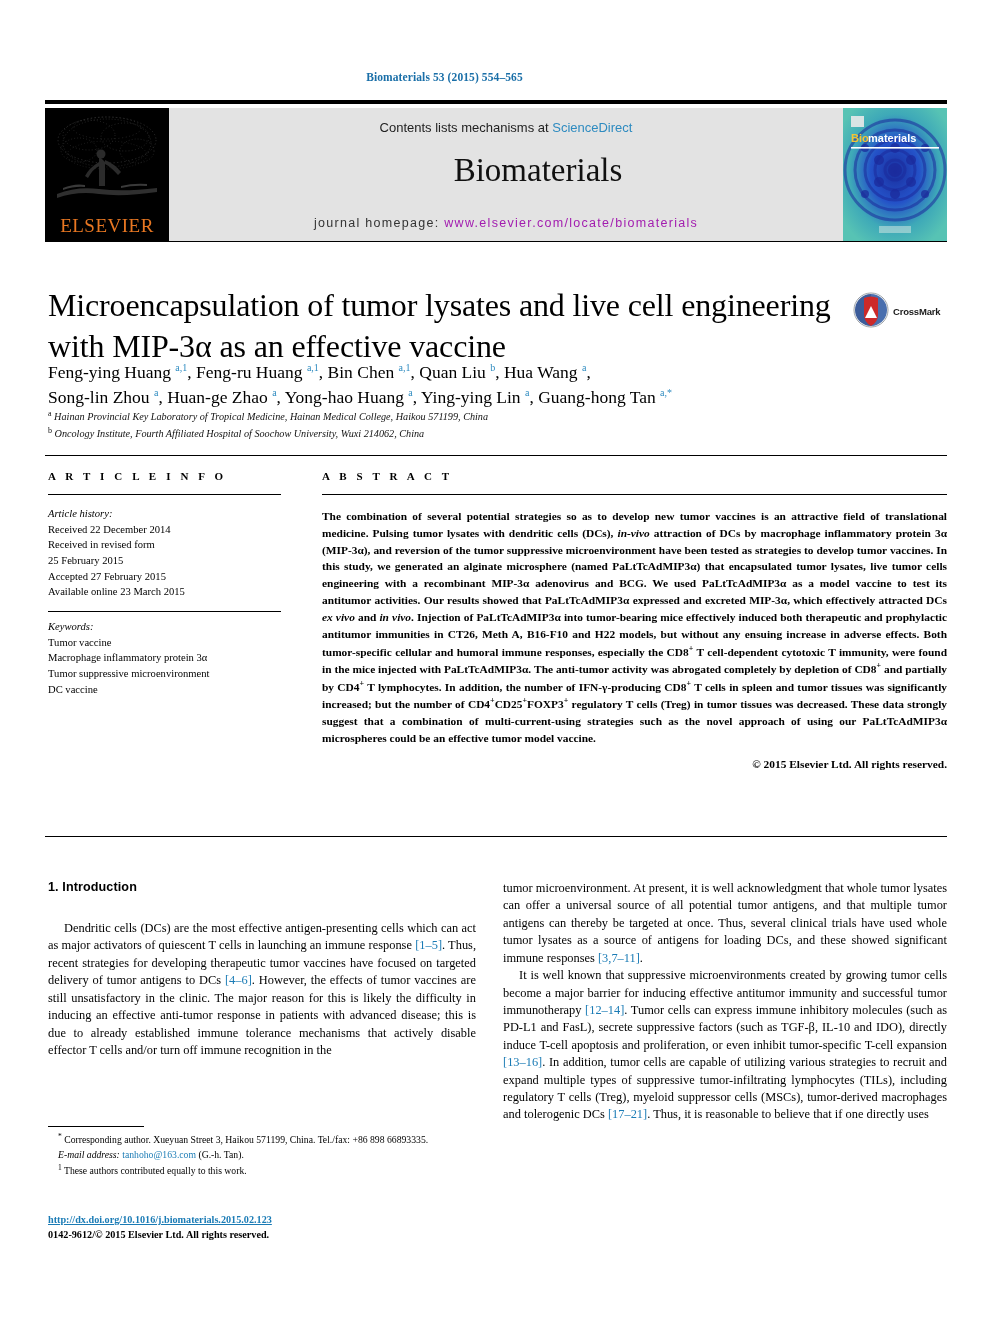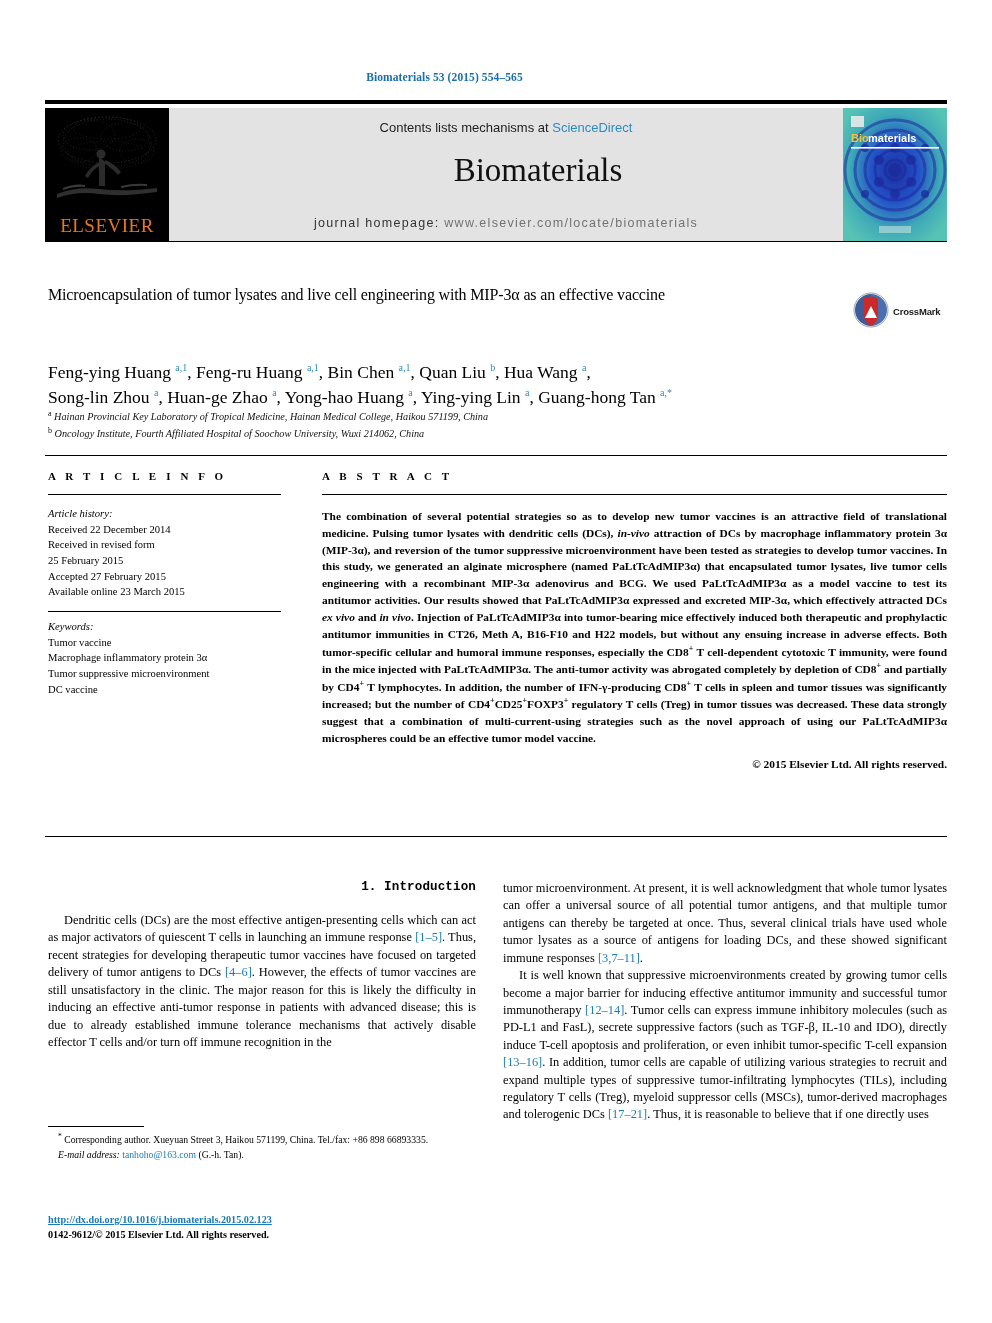--- a/index.html
+++ b/index.html
@@ -92,38 +92,38 @@
   }
   .homepage-line {
     position: absolute;
     bottom: 11px; left: 0; width: 100%;
     text-align: center;
     font-family: "Liberation Sans", sans-serif;
     font-size: 12.5px;
     letter-spacing: 1.3px;
     color: #333;
   }
-  .homepage-line .hp { color: #737373; }
+  .homepage-line .hp { color: #a21caf; }
   .cover-thumb {
     width: 104px; flex: 0 0 104px;
     position: relative;
     overflow: hidden;
     background: #be185d;
   }
   .cover-svg { display:block; width:104px; height:133px; }
 
   
   .title-block {
     position: absolute;
     left: 48px; top: 285px;
     width: 790px;
   }
   .paper-title {
     font-family: "Liberation Serif", serif;
-    font-size: 16px;
+    font-size: 32px;
     line-height: 1.28;
     font-weight: normal;
     color: #000;
     margin: 0;
     letter-spacing: -0.15px;
   }
 
   .crossmark {
     position: absolute;
     left: 853px; top: 292px;
@@ -244,26 +244,25 @@
     position: absolute;
     left: 48px; top: 880px;
     width: 428px;
   }
   .col-right {
     position: absolute;
     left: 503px; top: 880px;
     width: 444px;
   }
   .sec-heading {
-    font-family: Liberation Mono, monospace;
+    font-family: Liberation Sans, sans-serif;
     font-size: 12.6px;
     font-weight: bold;
-    margin: 0 0 18px 0;
+    margin: 0 0 26px 0;
     letter-spacing: 0.1px;
-    text-align: right;
   }
   .body-p {
     font-family: "Liberation Serif", serif;
     font-size: 12.4px;
     line-height: 1.405;
     text-align: justify;
     margin: 0;
     text-indent: 16px;
     color: #000;
   }
@@ -451,20 +450,21 @@
 
   <div class="col-right">
     <p class="body-p cont">tumor microenvironment. At present, it is well acknowledgment that whole tumor lysates can offer a universal source of all potential tumor antigens, and that multiple tumor antigens can thereby be targeted at once. Thus, several clinical trials have used whole tumor lysates as a source of antigens for loading DCs, and these showed significant immune responses <span class="ref">[3,7–11]</span>.</p>
     <p class="body-p">It is well known that suppressive microenvironments created by growing tumor cells become a major barrier for inducing effective antitumor immunity and successful tumor immunotherapy <span class="ref">[12–14]</span>. Tumor cells can express immune inhibitory molecules (such as PD-L1 and FasL), secrete suppressive factors (such as TGF-β, IL-10 and IDO), directly induce T-cell apoptosis and proliferation, or even inhibit tumor-specific T-cell expansion <span class="ref">[13–16]</span>. In addition, tumor cells are capable of utilizing various strategies to recruit and expand multiple types of suppressive tumor-infiltrating lymphocytes (TILs), including regulatory T cells (Treg), myeloid suppressor cells (MSCs), tumor-derived macrophages and tolerogenic DCs <span class="ref">[17–21]</span>. Thus, it is reasonable to believe that if one directly uses</p>
   </div>
 
   <div class="footnote-rule"></div>
   <div class="footnotes">
     <p class="fn"><sup>*</sup> <span>Corresponding author. Xueyuan Street 3, Haikou 571199, China. Tel./fax: +86 898 66893335.</span></p>
     <p class="fn"><span class="it">E-mail address:</span> <span class="mail">tanhoho@163.com</span> <span>(G.-h. Tan).</span></p>
+    <p class="fn"><sup>1</sup> <span>These authors contributed equally to this work.</span></p>
   </div>
 
   <div class="doi-block">
     <span class="doi-link">http://dx.doi.org/10.1016/j.biomaterials.2015.02.123</span>
     <span class="issn">0142-9612/© 2015 Elsevier Ltd. All rights reserved.</span>
   </div>
 
 </div>
 
 </body></html>

